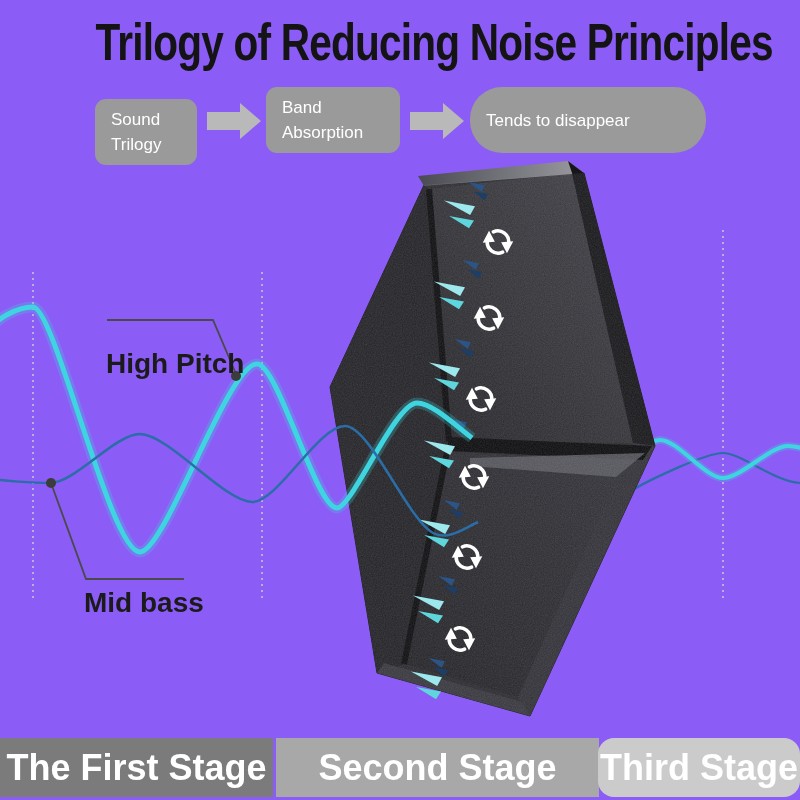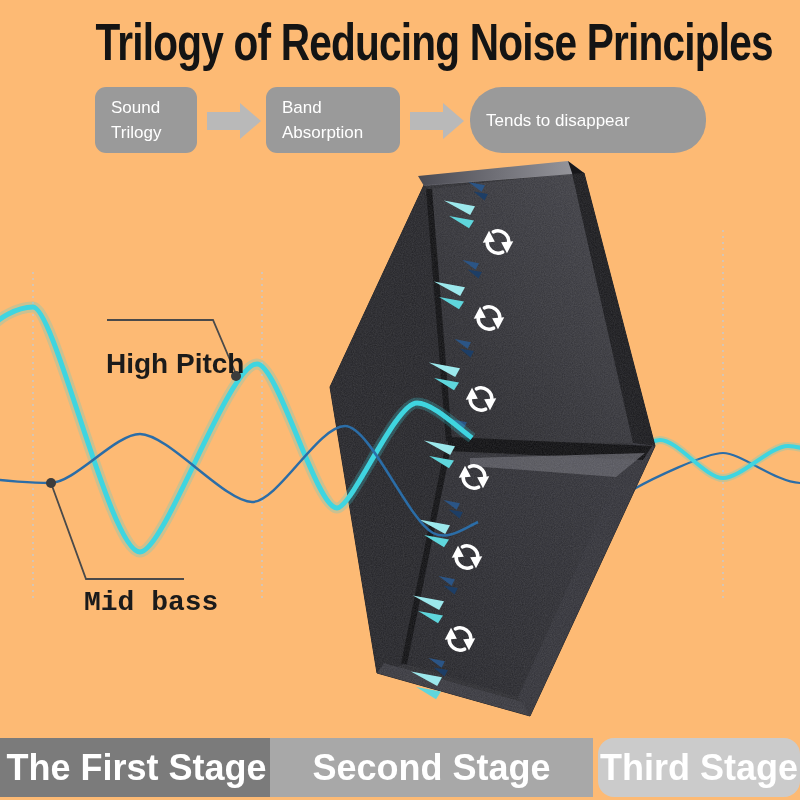--- a/index.html
+++ b/index.html
@@ -1,37 +1,37 @@
 <!DOCTYPE html>
 <html style="--accent-cyan: #3fd5e0; --wave-blue: #2b6da7; --box-gray: #9a9a9a; --arrow-gray: #b9b9b9; --title-color: #141414; --callout-line: #4a4a4a;"><head>
 <meta charset="utf-8">
 <style>
   html,body{margin:0;padding:0;background:#ffffff;}
-  .stage-wrap{position:relative;width:800px;height:800px;background:#fdba74;overflow:hidden;
+  .stage-wrap{position:relative;width:800px;height:800px;background:#8b5cf6;overflow:hidden;
               font-family:"Liberation Sans", sans-serif;}
   
   .page-title{position:absolute;top:12px;left:0;width:800px;text-align:center;
               font-weight:700;font-size:52px;color:var(--title-color,#141414);white-space:nowrap;}
   .page-title span{display:inline-block;transform:scaleX(0.78);transform-origin:center;letter-spacing:-1px;}
   
   .flowbox{position:absolute;top:87px;height:66px;background:var(--box-gray,#9a9a9a);
            border-radius:11px;color:#fff;display:flex;flex-direction:column;justify-content:center;
            padding-left:16px;box-sizing:border-box;font-size:17px;line-height:25px;font-weight:400;}
-  .flowbox.b1{left:95px;width:102px;}
+  .flowbox.b1{left:95px;width:102px;margin-top:12px;}
   .flowbox.b2{left:266px;width:134px;}
   .flowbox.b3{left:470px;width:236px;border-radius:32px;}
   
   .wave-label{position:absolute;font-weight:700;color:#1b1b1b;font-size:28px;white-space:nowrap;}
   .lbl-high{left:106px;top:324px;margin-top:24px;}
-  .lbl-mid{left:84px;top:587px;font-family:Liberation Mono, monospace;}
+  .lbl-mid{left:84px;top:587px;}
   
   .stage-bar{position:absolute;top:738px;height:59px;display:flex;align-items:center;justify-content:center;
              color:#ffffff;font-size:36px;font-weight:600;}
   .stage-bar.s1{left:0;width:273px;}
-  .stage-bar.s2{left:270px;width:323px;text-align:right;}
+  .stage-bar.s2{left:276px;width:323px;text-align:right;}
   .stage-bar.s3{left:598px;width:202px;border-radius:16px;}
   
   .scene{position:absolute;left:0;top:0;width:800px;height:800px;pointer-events:none;}
 </style>
 </head>
 <body>
 
 <div class="stage-wrap">
 
   <div class="page-title">

